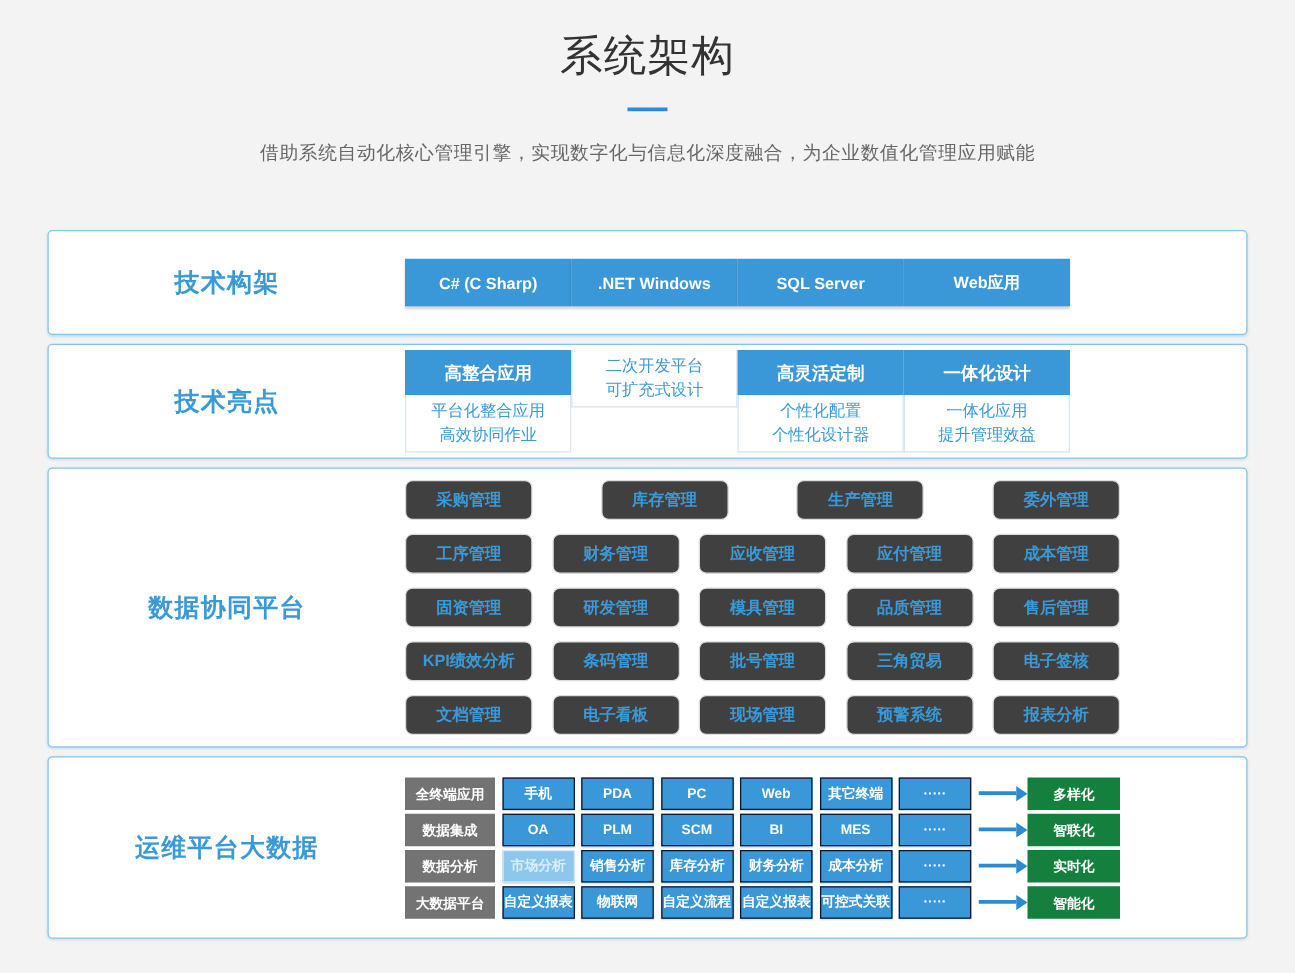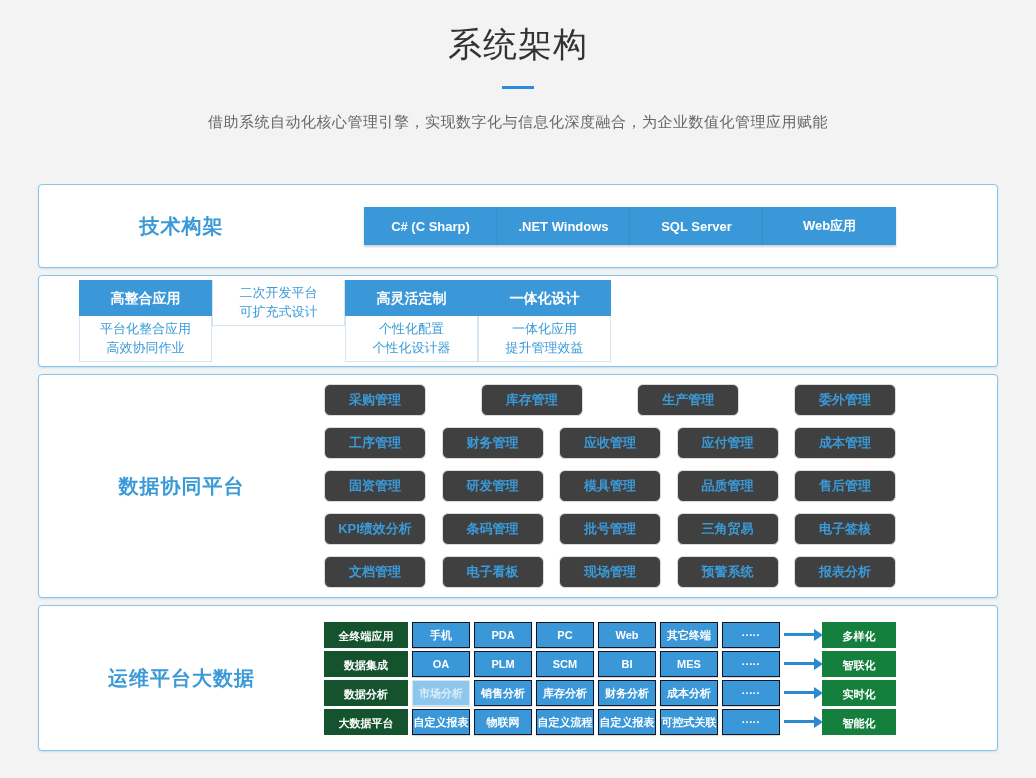--- a/index.html
+++ b/index.html
@@ -34,21 +34,21 @@
     display:flex;align-items:center;
   }
   .sec-label{
     width:285px;flex:0 0 285px;
     text-align:center;
     font-size:20px;font-weight:bold;color:#3a9ad8;letter-spacing:1px;
   }
   .sec-content{ width:572px;flex:0 0 572px; }
   
   .box.sec1{ height:84px; }
-  .row-between{ display:flex;justify-content:flex-end; }
+  .row-between{ display:flex;justify-content:flex-start; }
   .btn-blue{
     box-sizing:border-box;
     width:133px;height:38px;border:none;border-radius:0;
     background:#3a97d8;color:#fff;
     font-family:inherit;font-size:13px;font-weight:bold;
     box-shadow:0 2px 2px rgba(0,0,0,.18);
     cursor:pointer;
   }
   
   .box.sec2{ height:92px; }
@@ -74,22 +74,22 @@
     width:102px;height:32px;
     background:#404040;border:1px solid #dcdcdc;border-radius:6px;
     color:#3a9ad8;font-family:inherit;font-size:13px;font-weight:bold;
     cursor:pointer;padding:0;
   }
   
   .box.sec4{ height:146px; }
   .s4-rows{ display:flex;flex-direction:column;gap:3px; }
   .s4-row{ display:flex;justify-content:space-between;align-items:center; }
   .s4-cat{
-    box-sizing:border-box;width:84px;height:26px;line-height:26px;
-    background:#14532d;color:#fff;text-align:center;
+    box-sizing:border-box;width:72px;height:26px;line-height:26px;
+    background:#737373;color:#fff;text-align:center;
     font-size:11px;font-weight:bold;border:none;font-family:inherit;
     cursor:pointer;
   }
   .s4-item{
     box-sizing:border-box;width:58px;height:26px;line-height:22px;
     background:#3a97d8;color:#fff;text-align:center;
     font-size:11px;font-weight:bold;
     border:1px solid #0f172a;font-family:inherit;
     box-shadow:0 1px 1px rgba(0,0,0,.15);
     cursor:pointer;padding:0;overflow:hidden;white-space:nowrap;
@@ -126,20 +126,21 @@
     <div class="sec-label">技术构架</div>
     <div class="sec-content row-between">
       <button class="btn-blue">C# (C Sharp)</button>
       <button class="btn-blue">.NET Windows</button>
       <button class="btn-blue">SQL Server</button>
       <button class="btn-blue">Web应用</button>
     </div>
   </section>
 
   <section class="box sec2">
+    <div class="sec-label">技术亮点</div>
     <div class="sec-content row-between">
       <div class="card">
         <div class="card-head">高整合应用</div>
         <div class="card-body">
           <div class="card-line">平台化整合应用</div>
           <div class="card-line">高效协同作业</div>
         </div>
       </div>
       <div class="card">
         <div class="card-body">

